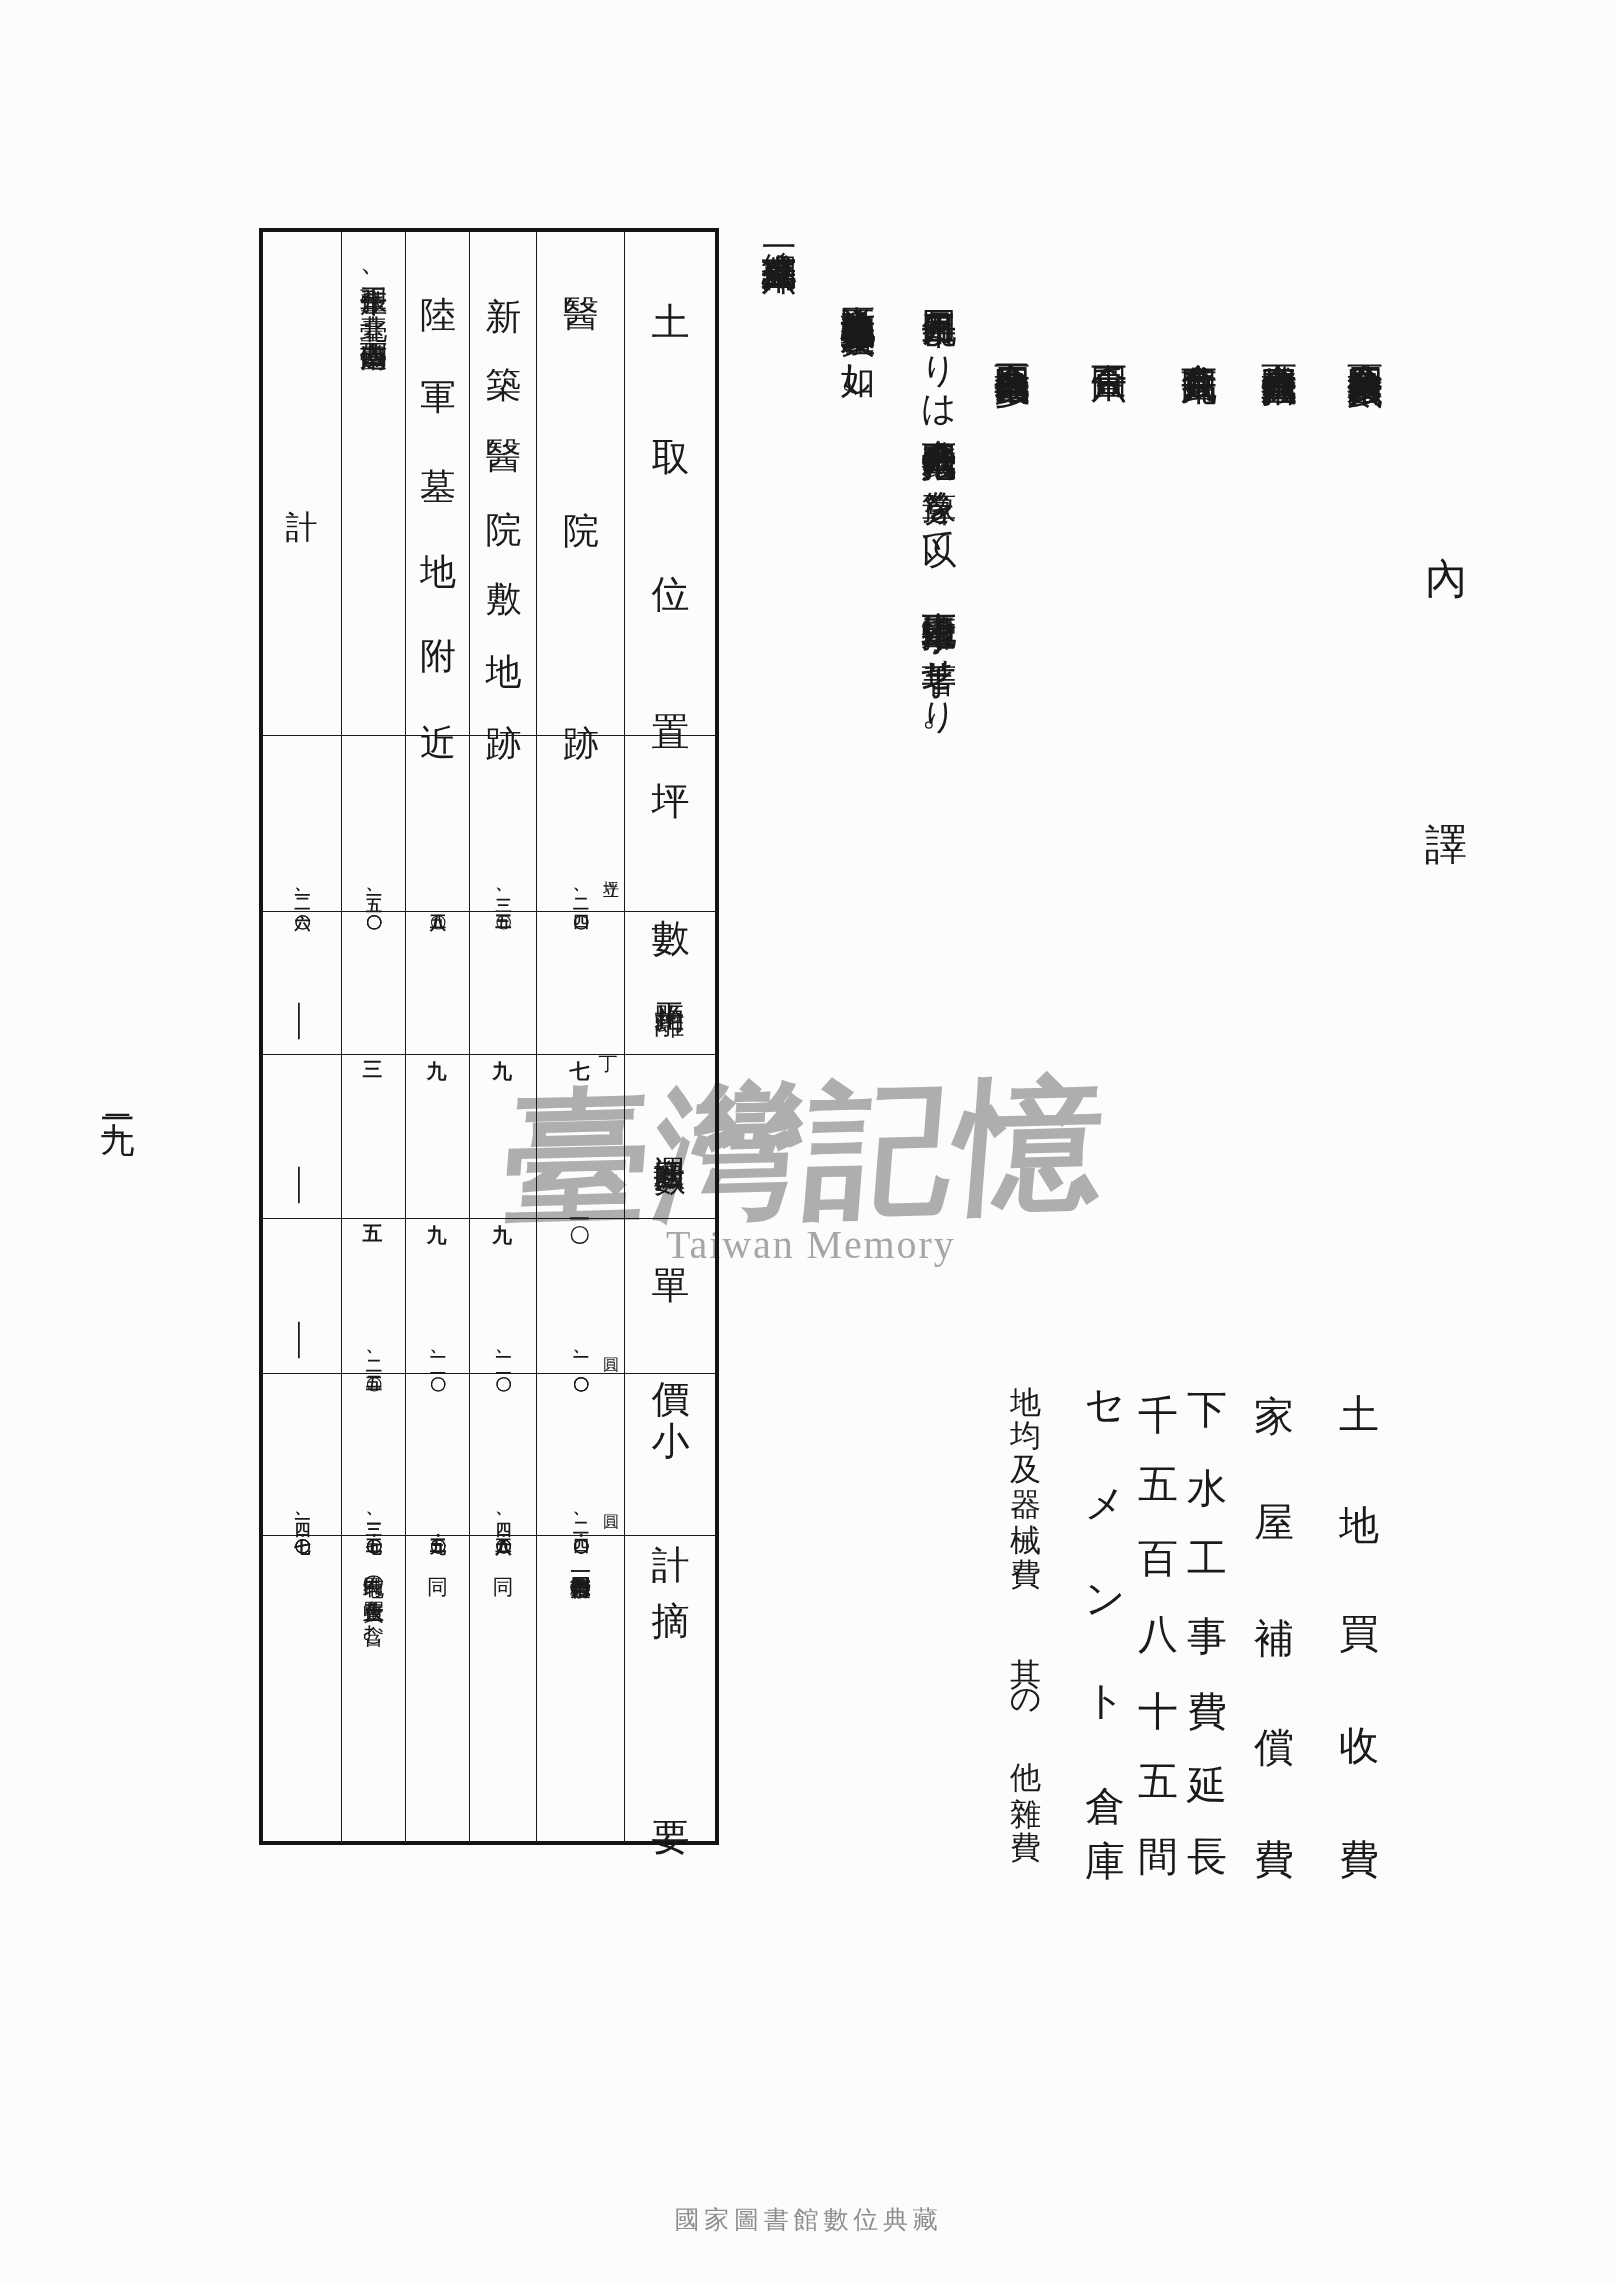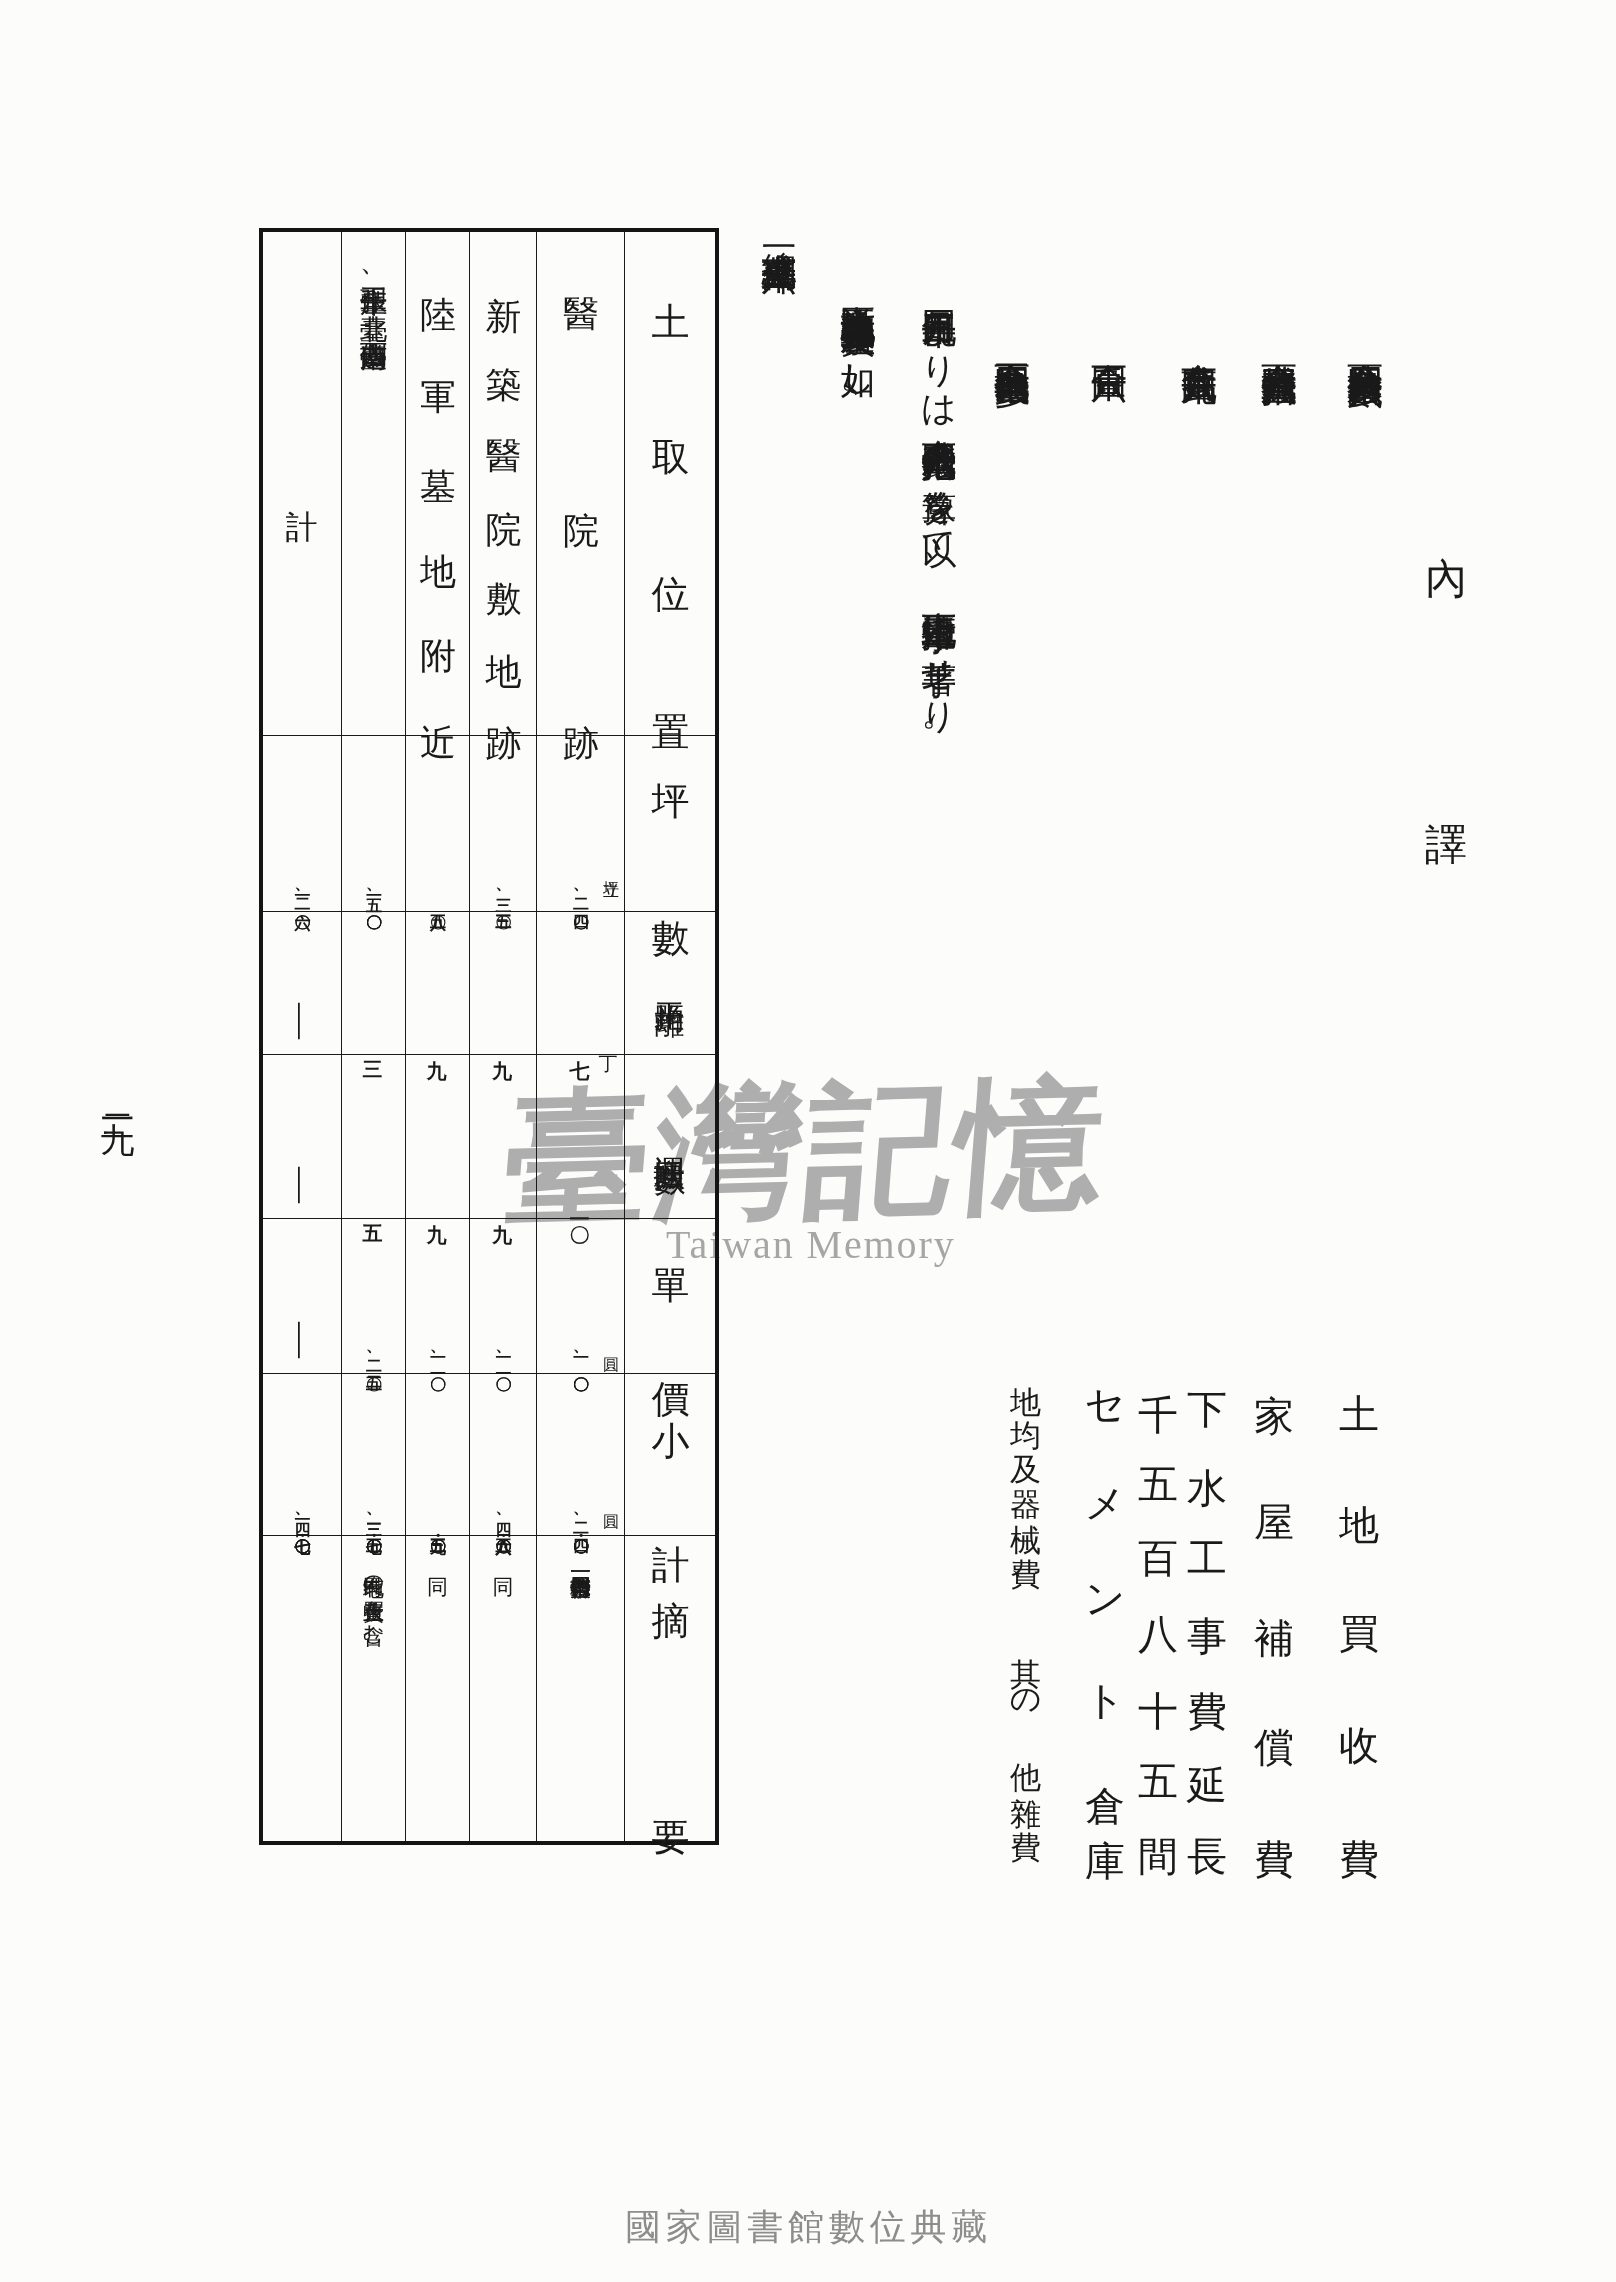--- a/index.html
+++ b/index.html
@@ -79,21 +79,21 @@
   .unit { position:absolute; right:2.9px; writing-mode:vertical-rl; font-size:16px; }
   .u-area  { bottom:43px; }
   .u-dist  { bottom:13.3px; font-size:19px; }
   .u-price { bottom:28.5px; }
   .u-sub   { bottom:33px; }
 
   
   .pageno { left:98px; top:1090px; width:42px; font-size:34px; letter-spacing:5.7px; }
   .footer {
     position:absolute; z-index:2; left:0; right:0; top:2203px; text-align:center;
-    font-size:36px; letter-spacing:4.8px; color:#8d8d8d;
+    font-size:25px; letter-spacing:4.8px; color:#8d8d8d;
   }
 </style>
 </head>
 <body>
 
 <div class="page">
 
   <div class="wm-main">臺灣記憶</div>
   <div class="wm-sub">Taiwan Memory</div>
 

